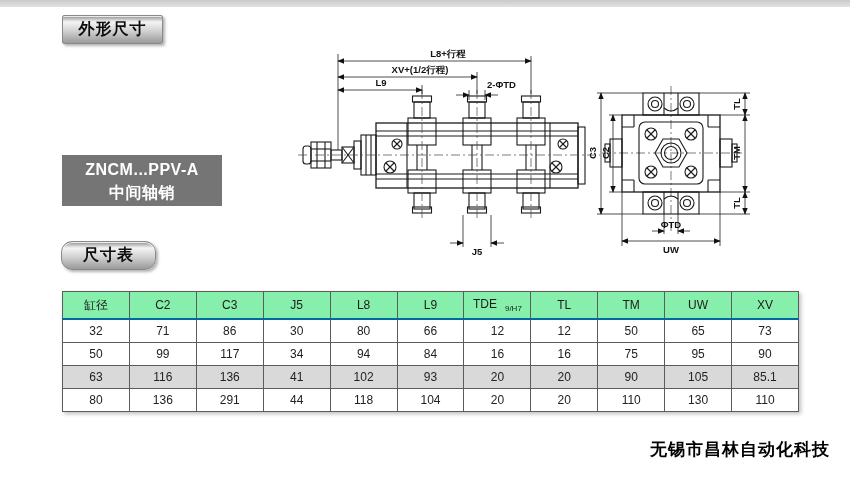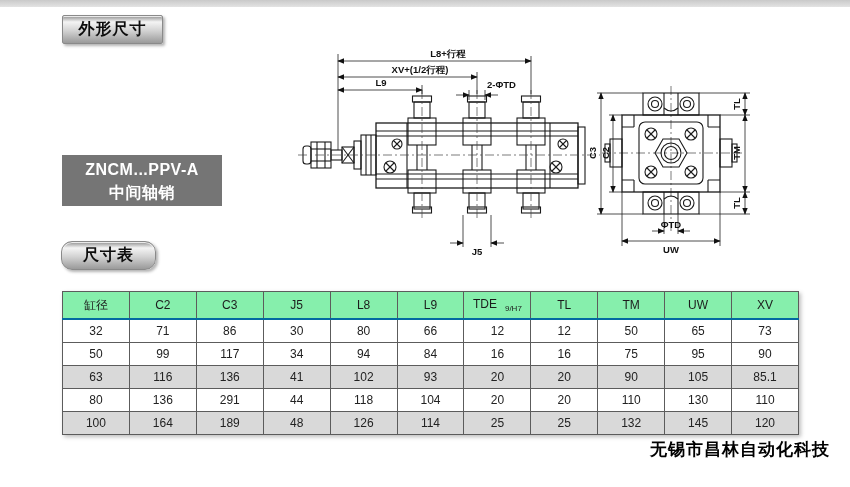--- a/index.html
+++ b/index.html
@@ -333,29 +333,16 @@
         <td>291</td>
         <td>44</td>
         <td>118</td>
         <td>104</td>
         <td>20</td>
         <td>20</td>
         <td>110</td>
         <td>130</td>
         <td>110</td>
       </tr>
-      <tr class="alt">
-        <td>100</td>
-        <td>164</td>
-        <td>189</td>
-        <td>48</td>
-        <td>126</td>
-        <td>114</td>
-        <td>25</td>
-        <td>25</td>
-        <td>132</td>
-        <td>145</td>
-        <td>120</td>
-      </tr>
     </tbody>
 </table>
 
 <div class="watermark">无锡市昌林自动化科技</div>
 
 </body></html>

